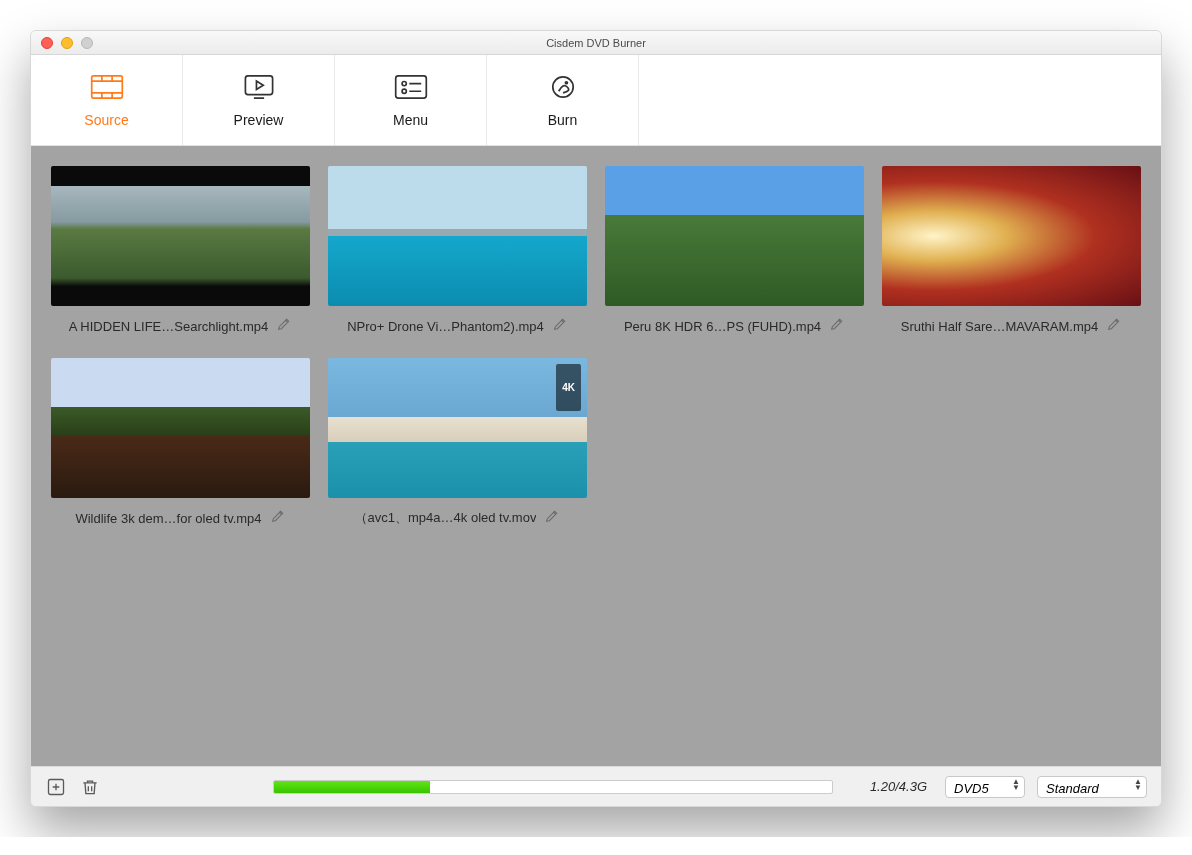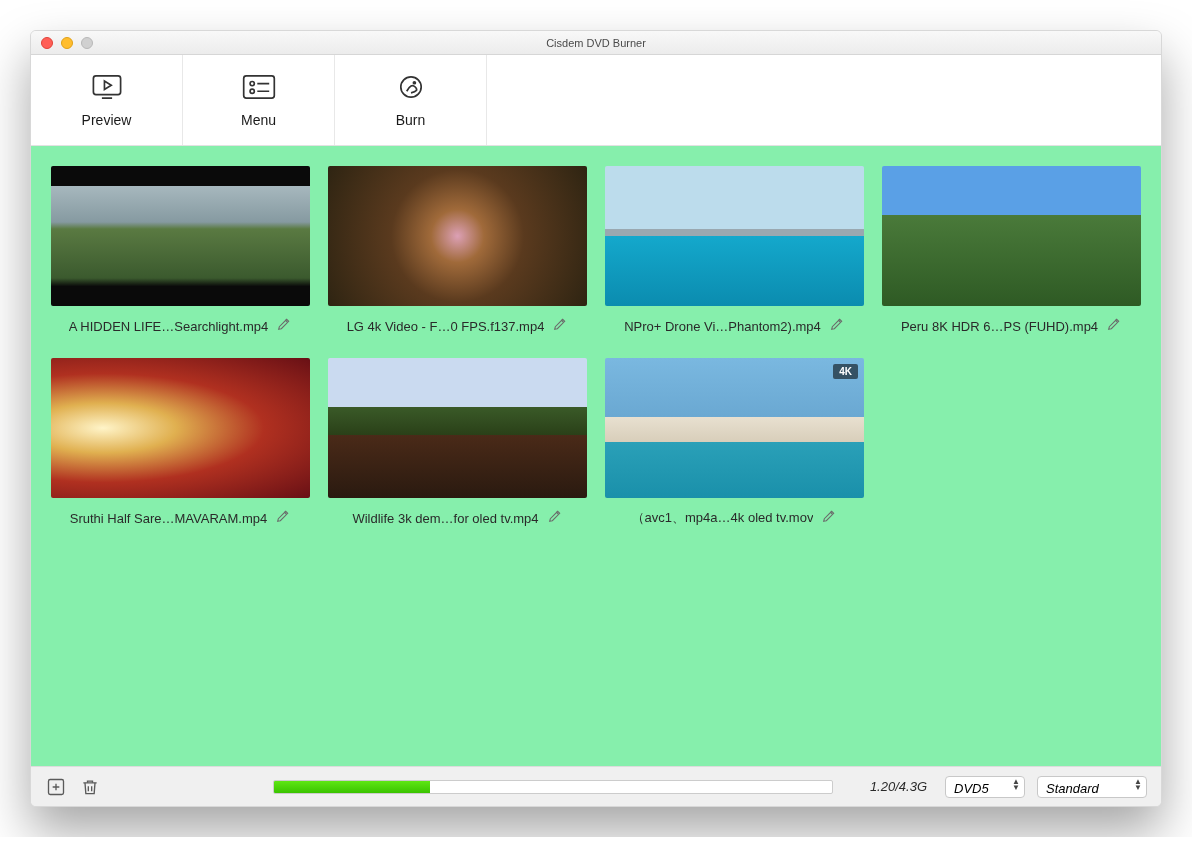--- a/index.html
+++ b/index.html
@@ -59,21 +59,21 @@
     border-right: 1px solid #e8e8e8;
     cursor: pointer;
     color: #1a1a1a;
     font-size: 14px;
   }
   .tab.active { color: #ff7a1a; }
   .tab svg { width: 34px; height: 28px; }
   .tab.active svg { stroke: #ff7a1a; }
   .content {
     padding: 20px 20px 10px 20px;
-    background: #86efac;
+    background: #a3a3a3;
     min-height: 620px;
   }
   .grid {
     display: grid;
     grid-template-columns: repeat(4, 1fr);
     gap: 18px 18px;
   }
   .item { display: flex; flex-direction: column; }
   .thumb {
     width: 100%;
@@ -152,38 +152,50 @@
   .t2 { background: radial-gradient(circle at 50% 50%, #dca0b5 0%, #a06a3a 18%, #5a3a1e 45%, #2e2412 100%); }
   .t3 { background: linear-gradient(#bcdcec 0%, #bcdcec 45%, #9aa8b0 45%, #9aa8b0 50%, #14a8cc 50%, #0b8caf 100%); }
   .t4 { background: linear-gradient(#5aa0e6 0%, #5aa0e6 35%, #4a7a3a 35%, #2e5a24 100%); }
   .t5 { background: radial-gradient(ellipse at 20% 50%, #fff4c8 0%, #e0b050 25%, #b03020 55%, #681015 100%); }
   .t6 { background: linear-gradient(#8ac8e8 0%, #8ac8e8 25%, #2a7a5a 25%, #1a5a3e 70%, #0e6aa0 70%, #0c5a90 100%); }
   .t7 { background: linear-gradient(#cadaf0 0%, #cadaf0 35%, #3a5a28 35%, #2a4018 55%, #4a2a18 55%, #2a1a10 100%); }
   .t8 { background: linear-gradient(#7ab8e0 0%, #6aa8d2 42%, #e8e0d0 42%, #d8ceba 60%, #2aa0b8 60%, #1a90aa 100%); }
   .badge4k {
     position:absolute; top:6px; right:6px;
     background:rgba(0,0,0,0.55); color:#fff;
-    font-size:10px; font-weight:600; padding:2px 6px; border-radius:2px;
+    font-size:10px; font-weight:600; padding:18px 6px; border-radius:2px;
   }
 </style>
 </head>
 <body>
 
 <div class="window">
 
   <div class="titlebar">
     <div class="traffic-lights">
       <div class="tl tl-close"></div>
       <div class="tl tl-min"></div>
       <div class="tl tl-max"></div>
     </div>
     <div class="title">Cisdem DVD Burner</div>
   </div>
 
   <div class="tabs" id="tab-bar">
+      <div class="tab active">
+        <span><svg viewBox="0 0 40 30" fill="none" stroke="#ff7a1a" stroke-width="2">
+            <rect x="2" y="2" width="36" height="26" rx="2"></rect>
+            <line x1="2" y1="8" x2="38" y2="8"></line>
+            <line x1="2" y1="22" x2="38" y2="22"></line>
+            <line x1="14" y1="2" x2="14" y2="8"></line>
+            <line x1="26" y1="2" x2="26" y2="8"></line>
+            <line x1="14" y1="22" x2="14" y2="28"></line>
+            <line x1="26" y1="22" x2="26" y2="28"></line>
+          </svg></span>
+        <span>Source</span>
+      </div>
       <div class="tab">
         <span><svg viewBox="0 0 40 30" fill="none" stroke="#333" stroke-width="2">
             <rect x="4" y="2" width="32" height="22" rx="3"></rect>
             <polygon points="17,8 17,18 25,13" fill="none"></polygon>
             <line x1="14" y1="28" x2="26" y2="28"></line>
           </svg></span>
         <span>Preview</span>
       </div>
       <div class="tab">
         <span><svg viewBox="0 0 40 30" fill="none" stroke="#333" stroke-width="2">
@@ -211,30 +223,20 @@
           <div class="thumb t1"></div>
           <div class="label-row">
             <span class="label">A HIDDEN LIFE…Searchlight.mp4</span>
             <span class="pencil"><svg viewBox="0 0 24 24" fill="none" stroke-width="1.6">
                 <path d="M4 20l4-1 11-11-3-3L5 16l-1 4z"></path>
                 <path d="M14 6l3 3"></path>
               </svg></span>
           </div>
         </div>
         <div class="item">
-          <div class="thumb t2"></div>
-          <div class="label-row">
-            <span class="label">LG 4k Video - F…0 FPS.f137.mp4</span>
-            <span class="pencil"><svg viewBox="0 0 24 24" fill="none" stroke-width="1.6">
-                <path d="M4 20l4-1 11-11-3-3L5 16l-1 4z"></path>
-                <path d="M14 6l3 3"></path>
-              </svg></span>
-          </div>
-        </div>
-        <div class="item">
           <div class="thumb t3"></div>
           <div class="label-row">
             <span class="label">NPro+ Drone Vi…Phantom2).mp4</span>
             <span class="pencil"><svg viewBox="0 0 24 24" fill="none" stroke-width="1.6">
                 <path d="M4 20l4-1 11-11-3-3L5 16l-1 4z"></path>
                 <path d="M14 6l3 3"></path>
               </svg></span>
           </div>
         </div>
         <div class="item">

